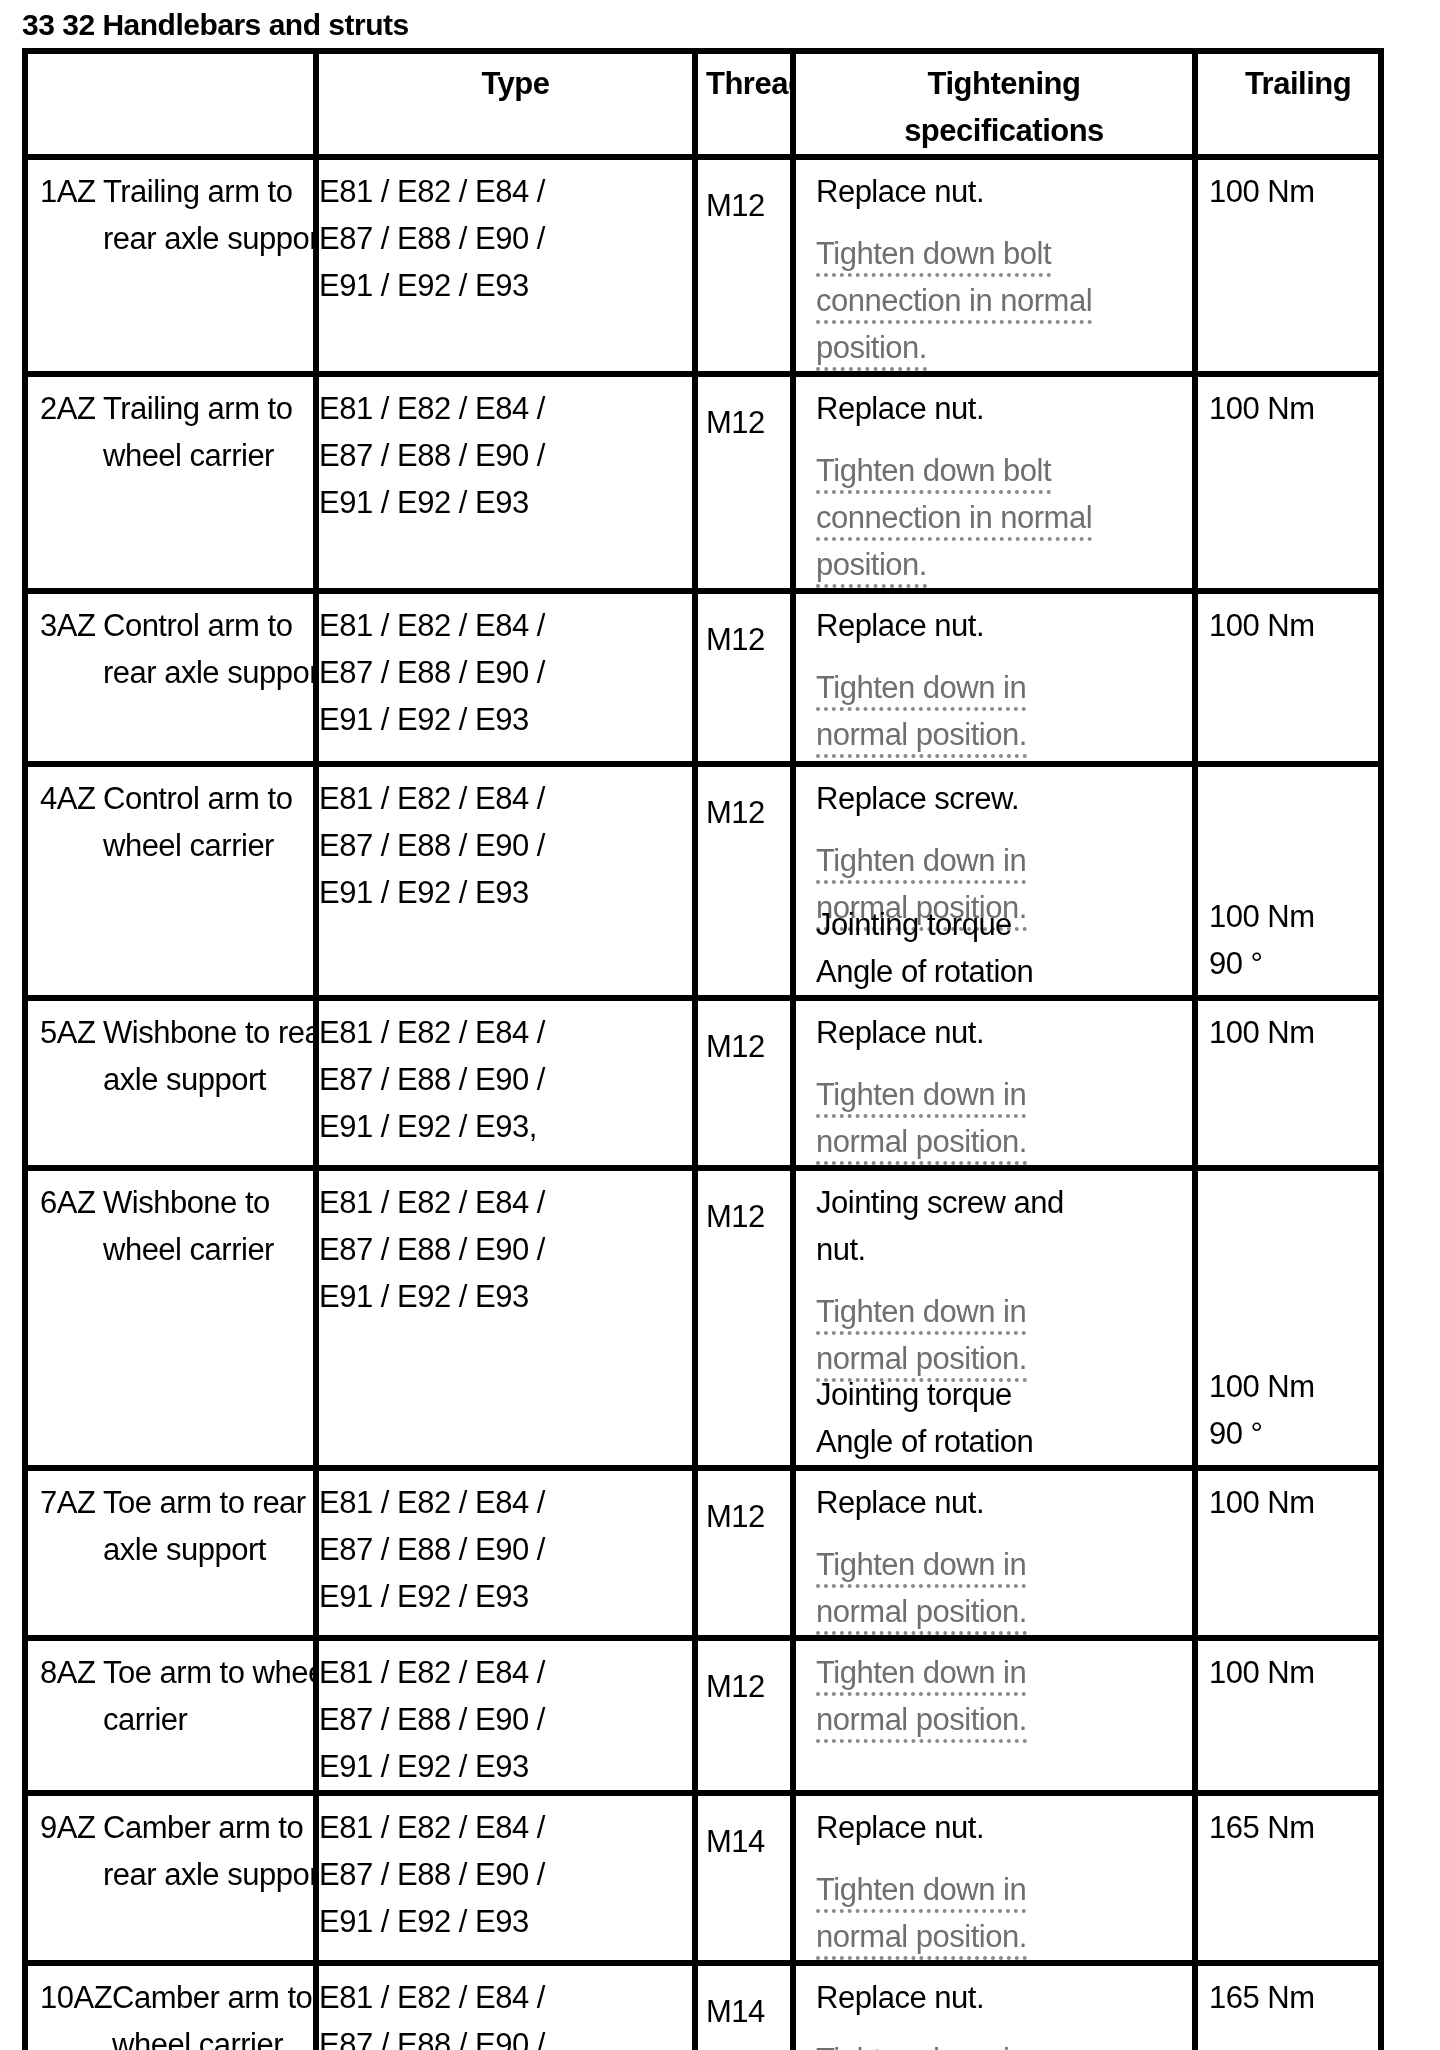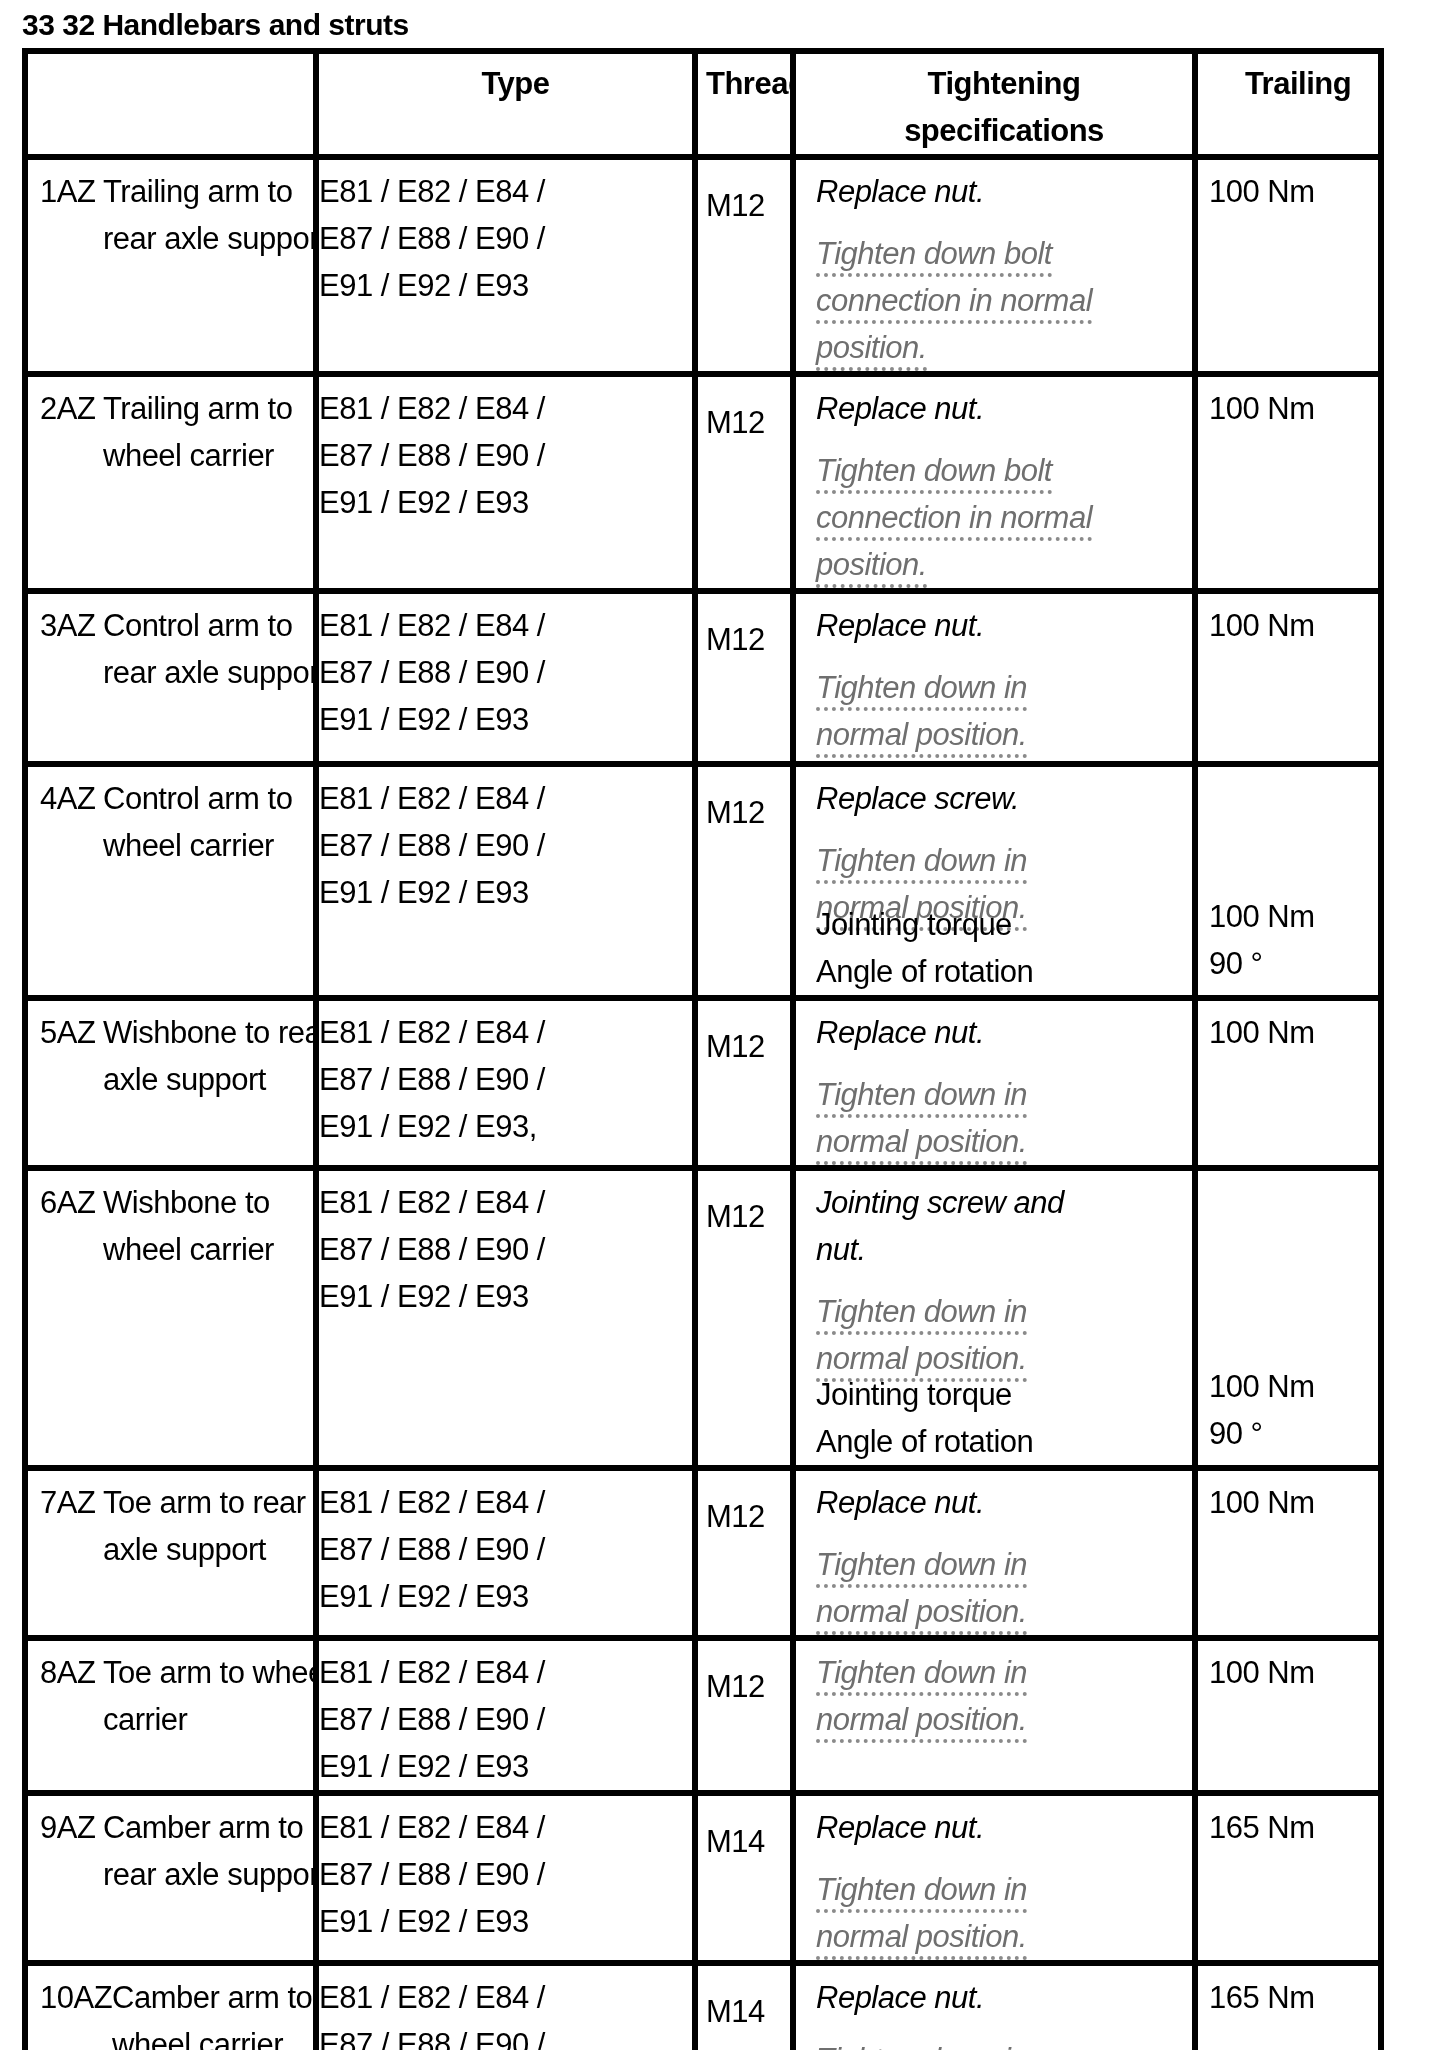--- a/index.html
+++ b/index.html
@@ -30,21 +30,21 @@
   }
   .line { line-height:47px; font-size:31px; white-space:nowrap; }
   thead .line { font-weight:bold;text-align:center; }
   th.h-item   { }
   th.h-type .hpad, th.h-spec .hpad, th.h-dim .hpad { padding:6px 0 0 20px; }
   th.h-thread .hpad { padding:6px 0 0 8px; }
   td.c-item .cpad   { padding:8px 4px 0 12px; display:flex; align-items:flex-start; }
   td.c-item .row-id { min-width:63px; flex:0 0 auto; }
   td.c-type .cpad   { padding:8px 2px 0 0; }
   td.c-thread .cpad { padding:22px 2px 0 8px; }
-  td.c-spec .cpad   { padding:8px 16px 0 20px;font-style:italic; }
+  td.c-spec .cpad   { padding:8px 16px 0 20px; }
   td.c-dim .cpad    { padding:8px 4px 0 11px; }
   .spec-block + .spec-block { margin-top:15px; }
   .spec-link { color:#6f6f6f; }
   .spec-link .line span {
     border-bottom:4px dotted #8a8a8a;
     padding-bottom:2px;
   }
   .spec-bottom { position:absolute; left:20px; bottom:0; }
   .dim-bottom  { position:absolute; left:11px; bottom:8px; }
 </style>

